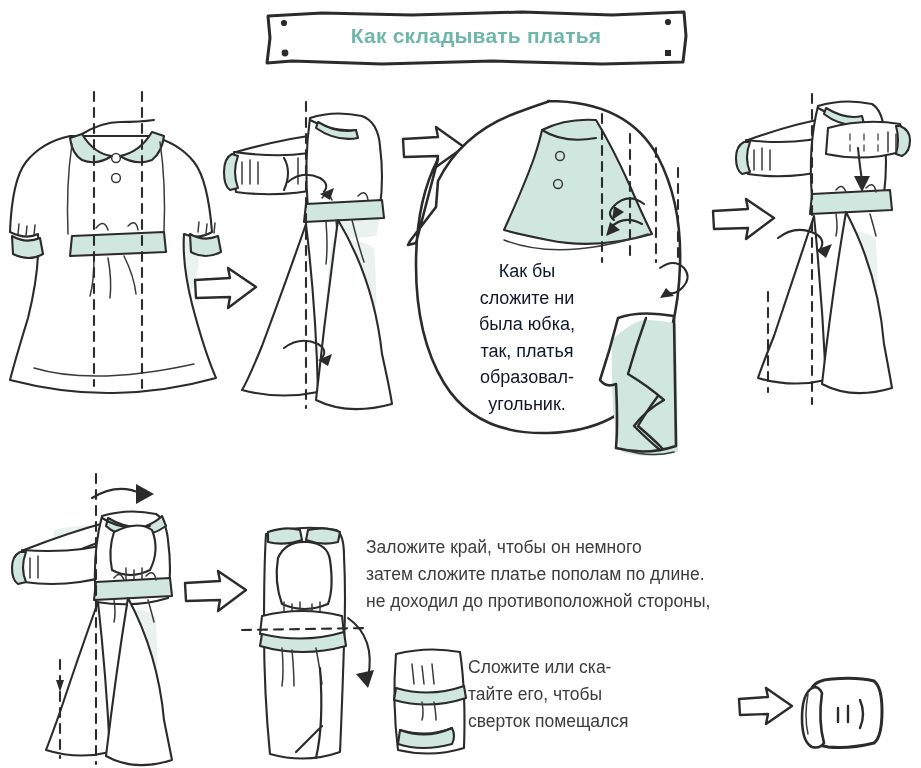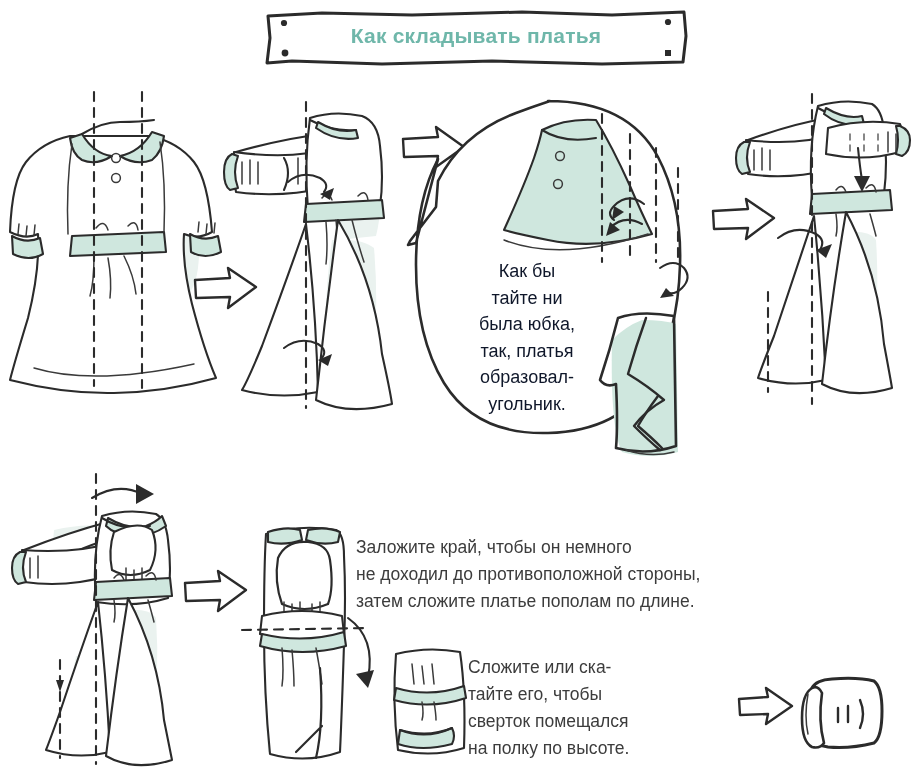--- a/index.html
+++ b/index.html
@@ -19,21 +19,21 @@
     color:#6fb7aa;font-size:21px;font-weight:bold;letter-spacing:.2px;
     padding-bottom:2px;box-sizing:border-box;
   }
 
   
   .body-text{color:#3c3c3c;font-size:17.5px;line-height:25px;}
   #callout-text{
     left:452px;top:258px;width:150px;text-align:center;
     font-size:18px;line-height:26.5px;color:#0f172a;
   }
-  #mid-text{left:356px;top:534px;width:540px;line-height:27px;font-size:17.5px;}
+  #mid-text{left:366px;top:534px;width:540px;line-height:27px;font-size:17.5px;}
   #bottom-text{left:468px;top:654px;width:252px;text-align:left;line-height:27px;font-size:17.5px;}
   .body-text p{margin:0;}
 
   svg{display:block;overflow:visible;}
   .ink{fill:none;stroke:#2b2b2b;stroke-width:2.1;stroke-linecap:round;stroke-linejoin:round;}
   .ink-thin{fill:none;stroke:#3a3a3a;stroke-width:1.5;stroke-linecap:round;stroke-linejoin:round;}
   .dash{fill:none;stroke:#2b2b2b;stroke-width:2.1;stroke-linecap:round;stroke-dasharray:9 7;}
   .dash-thin{fill:none;stroke:#555;stroke-width:1.4;stroke-linecap:round;stroke-dasharray:6 5;}
   .cloth{fill:#ffffff;stroke:#2b2b2b;stroke-width:2.1;stroke-linejoin:round;stroke-linecap:round;}
   .mint{fill:#cfe7de;stroke:#2b2b2b;stroke-width:2.1;stroke-linejoin:round;stroke-linecap:round;}
@@ -319,33 +319,32 @@
       <path class="shade" d="M26,16 q32,-6 46,2 q8,26 0,52 q-26,8 -48,0 q-6,-28 2,-54 Z"></path>
       <path class="ink" style="fill:#ffffff;stroke-width:3" d="M18,14 q4,-8 20,-9 q26,-2 42,2 q8,6 8,30 q0,26 -8,32 q-24,6 -46,4 q-14,-2 -18,-10 q-4,-20 2,-49 Z"></path>
       <path class="ink" style="fill:#ffffff;stroke-width:2.6" d="M18,14 q-10,6 -10,30 q0,24 10,29 q8,2 12,-4 q-6,-22 -2,-50 q-4,-8 -10,-5 Z"></path>
       <path class="ink-thin" d="M14,20 q-4,22 0,40"></path>
       <path class="ink" style="stroke-width:2.4" d="M44,34 l0,14 M54,32 l0,16 M66,26 q6,14 0,28"></path>
     </svg>
   </div>
 
   <div class="abs body-text" id="callout-text">
     <p>Как бы</p>
-    <p>тайте ни</p>
+    <p>сложите ни</p>
     <p>была юбка,</p>
     <p>так, платья</p>
     <p>образовал-</p>
     <p>угольник.</p>
   </div>
 
   <div class="abs body-text" id="mid-text">
     <p>Заложите край, чтобы он немного</p>
+    <p>затем сложите платье пополам по длине.</p>
     <p>не доходил до противоположной стороны,</p>
-    <p>затем сложите платье пополам по длине.</p>
   </div>
 
   <div class="abs body-text" id="bottom-text">
     <p>Сложите или ска-</p>
     <p>тайте его, чтобы</p>
     <p>сверток помещался</p>
-    <p>на полку по высоте.</p>
   </div>
 
 </div>
 
 </body></html>

